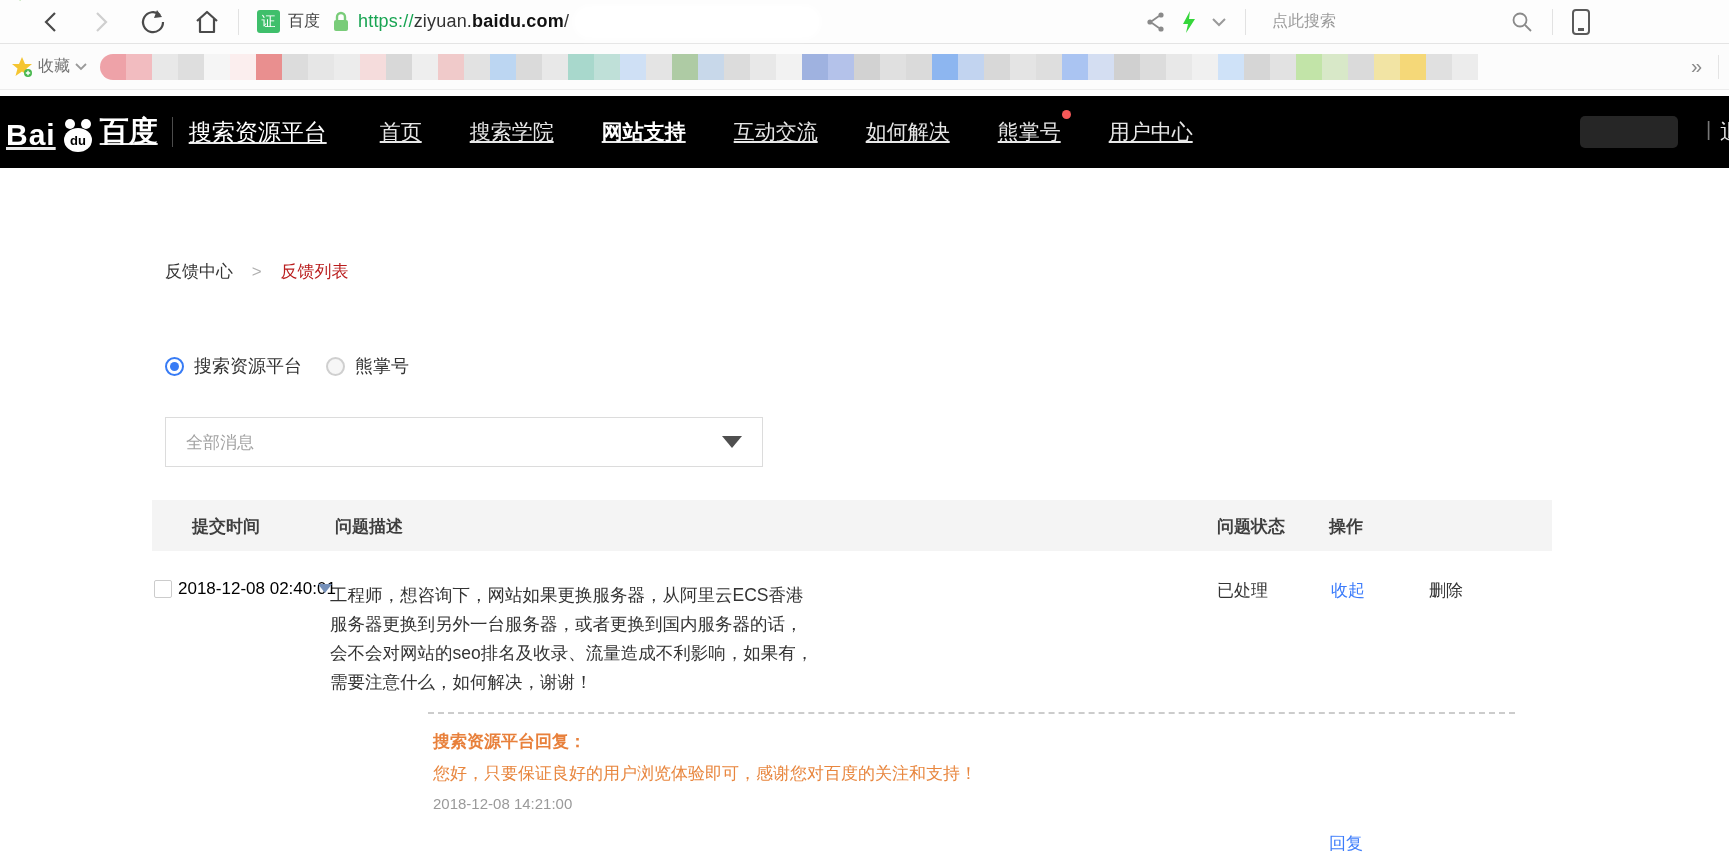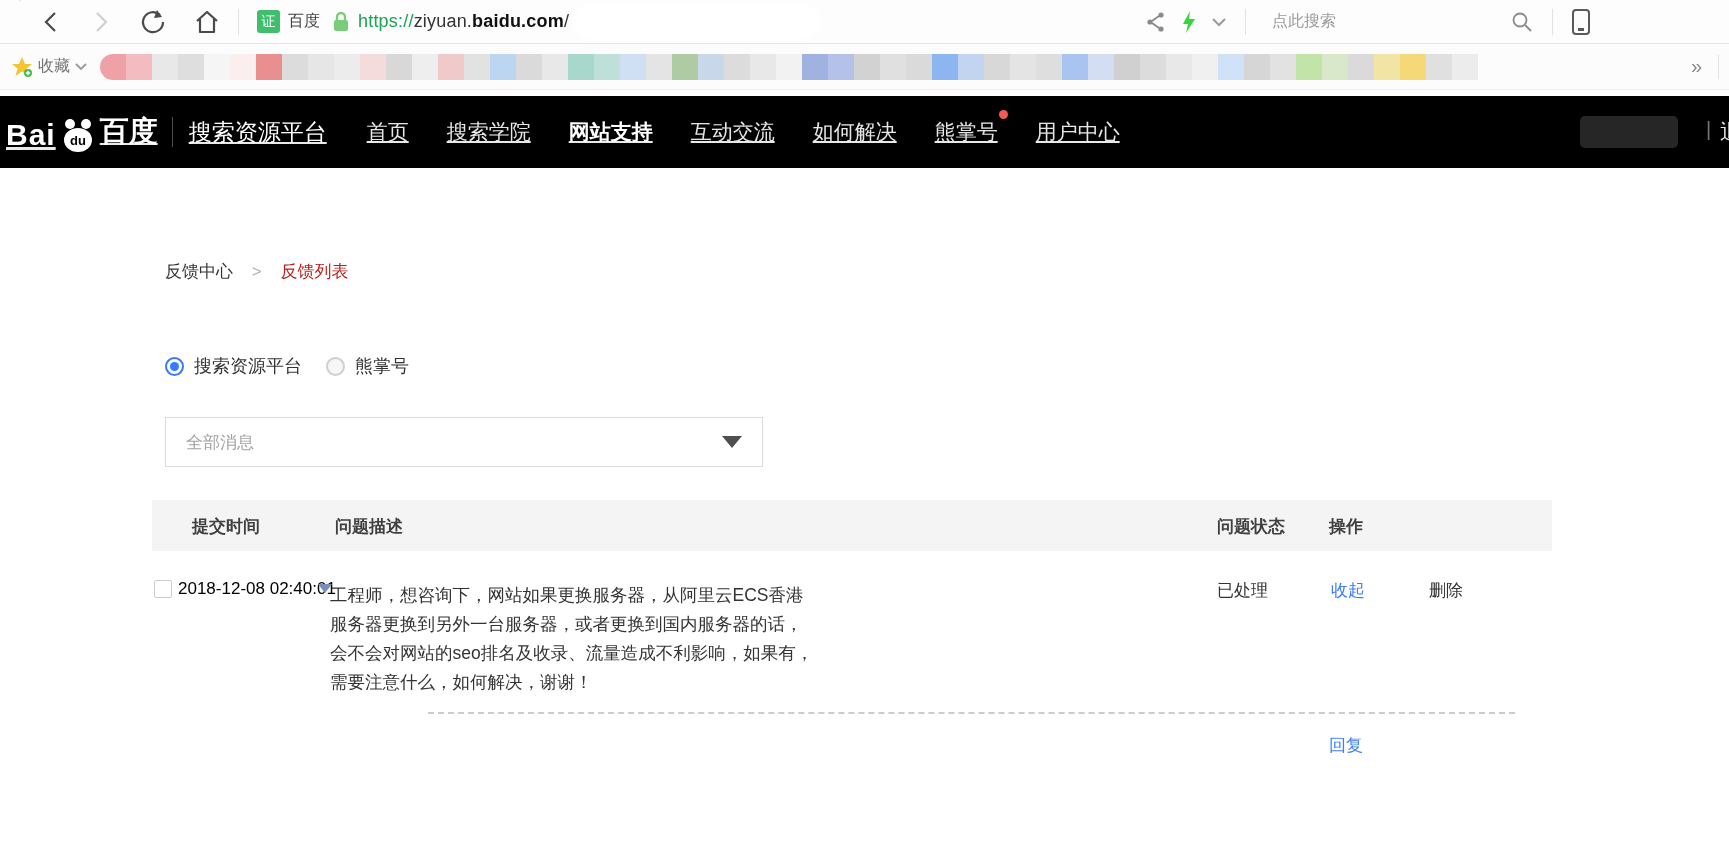--- a/index.html
+++ b/index.html
@@ -41,21 +41,21 @@
 
   
   .mainnav { position:absolute; left:0; top:96px; width:1729px; height:72px; background:#000;
              display:flex; align-items:center; color:#e9e9e9;text-decoration:underline; }
   .logo { display:flex; align-items:flex-end; margin-left:6px; cursor:pointer; }
   .logo-bai { font-size:30px; font-weight:bold; color:#fff; letter-spacing:1px; }
   .logo-paw { margin:0 1px -2px 1px; }
   .logo-cn { font-size:29px; font-weight:bold; color:#fff; }
   .logo-sep { width:1px; height:30px; background:#4c4c4c; margin:0 16px 0 14px; }
   .platform { font-size:23px; color:#fff; }
-  .menu { list-style:none; display:flex; align-items:center; gap:38px; margin-left:40px; }
+  .menu { list-style:none; display:flex; align-items:center; gap:48px; margin-left:53px; }
   .menu li { font-size:21px; color:#e6e6e6; cursor:pointer; position:relative; white-space:nowrap; }
   .menu li.active { font-weight:bold; color:#fff; }
   .menu li .reddot { position:absolute; right:-10px; top:-8px; width:9px; height:9px;
                      border-radius:50%; background:#f55858; }
   .nav-user { position:absolute; left:1580px; top:20px; width:98px; height:32px;
               background:#262626; border-radius:5px; cursor:pointer; }
   .nav-user-sep { position:absolute; left:1706px; top:22px; color:#777; font-size:20px; }
   .nav-partial { position:absolute; left:1720px; top:22px; font-size:21px; color:#e6e6e6;
                  white-space:nowrap; }
 
@@ -324,18 +324,23 @@
         <div>会不会对网站的seo排名及收录、流量造成不利影响，如果有，</div>
         <div>需要注意什么，如何解决，谢谢！</div>
       </div>
 
     <span class="row-status">已处理</span>
     <span class="act-collapse">收起</span>
     <span class="act-delete">删除</span>
 
     <div class="dash-sep"></div>
 
+    <div class="reply">
+      <div class="reply-title">搜索资源平台回复：</div>
+      <div class="reply-text">您好，只要保证良好的用户浏览体验即可，感谢您对百度的关注和支持！</div>
+      <div class="reply-time">2018-12-08 14:21:00</div>
+    </div>
 
     <div class="reply-linkrow">
       <span class="reply-link">回复</span>
     </div>
   </div>
 </div>
 
 </body></html>

